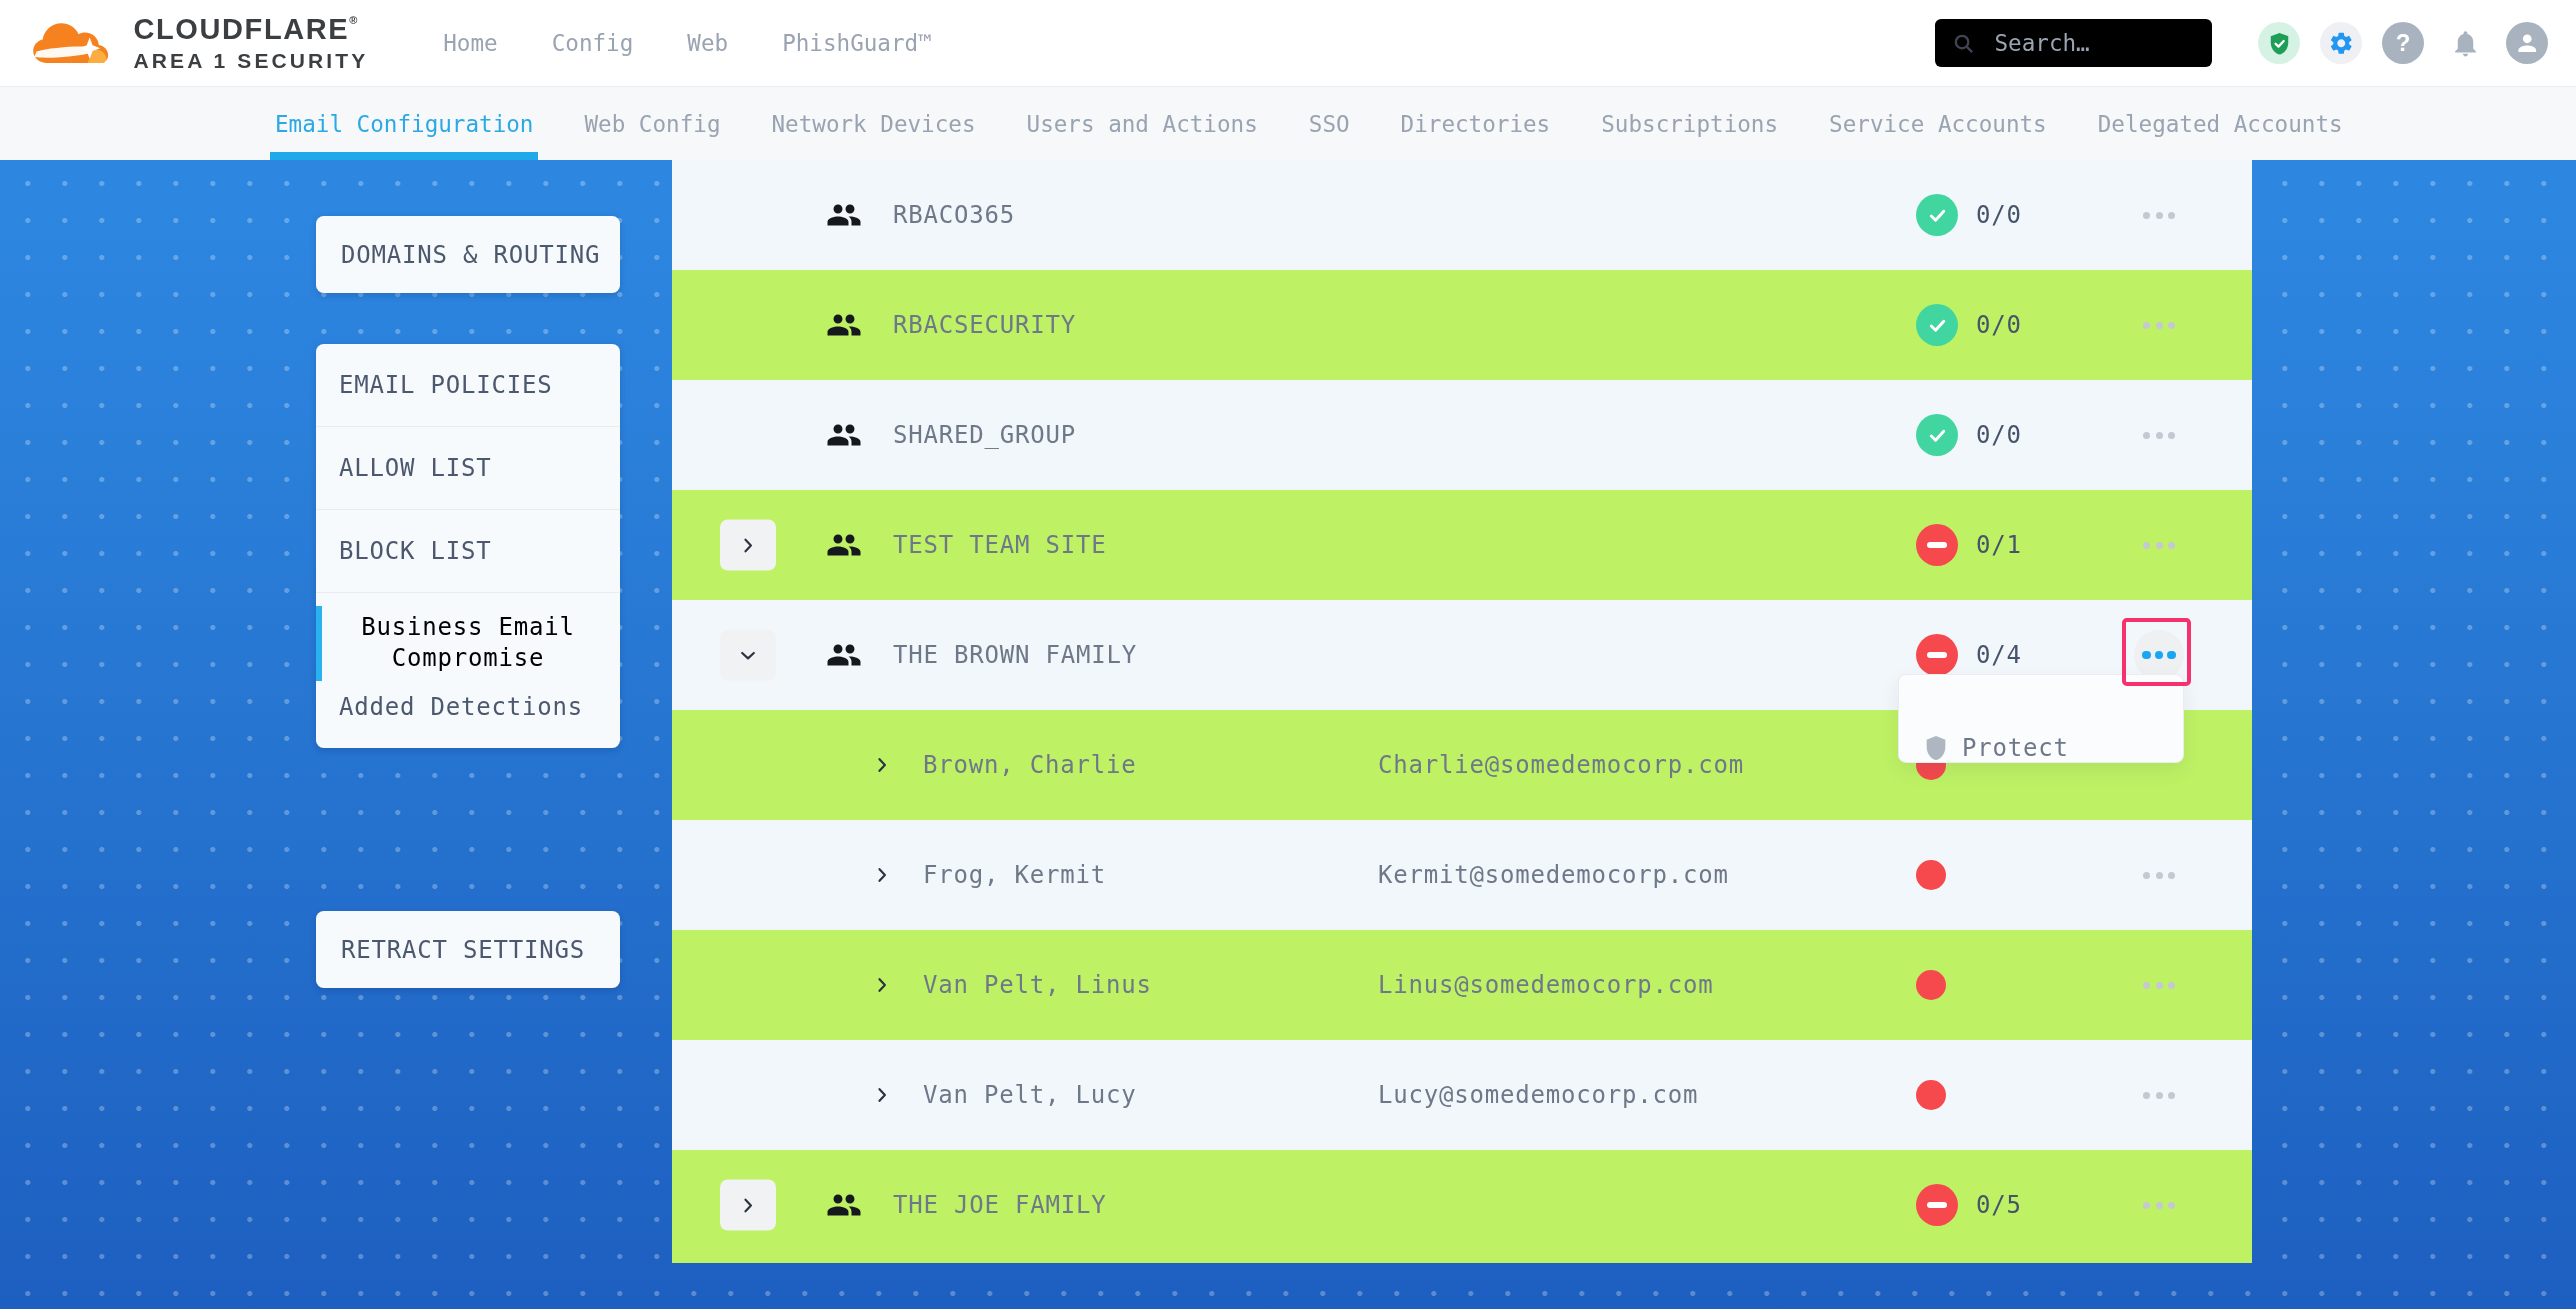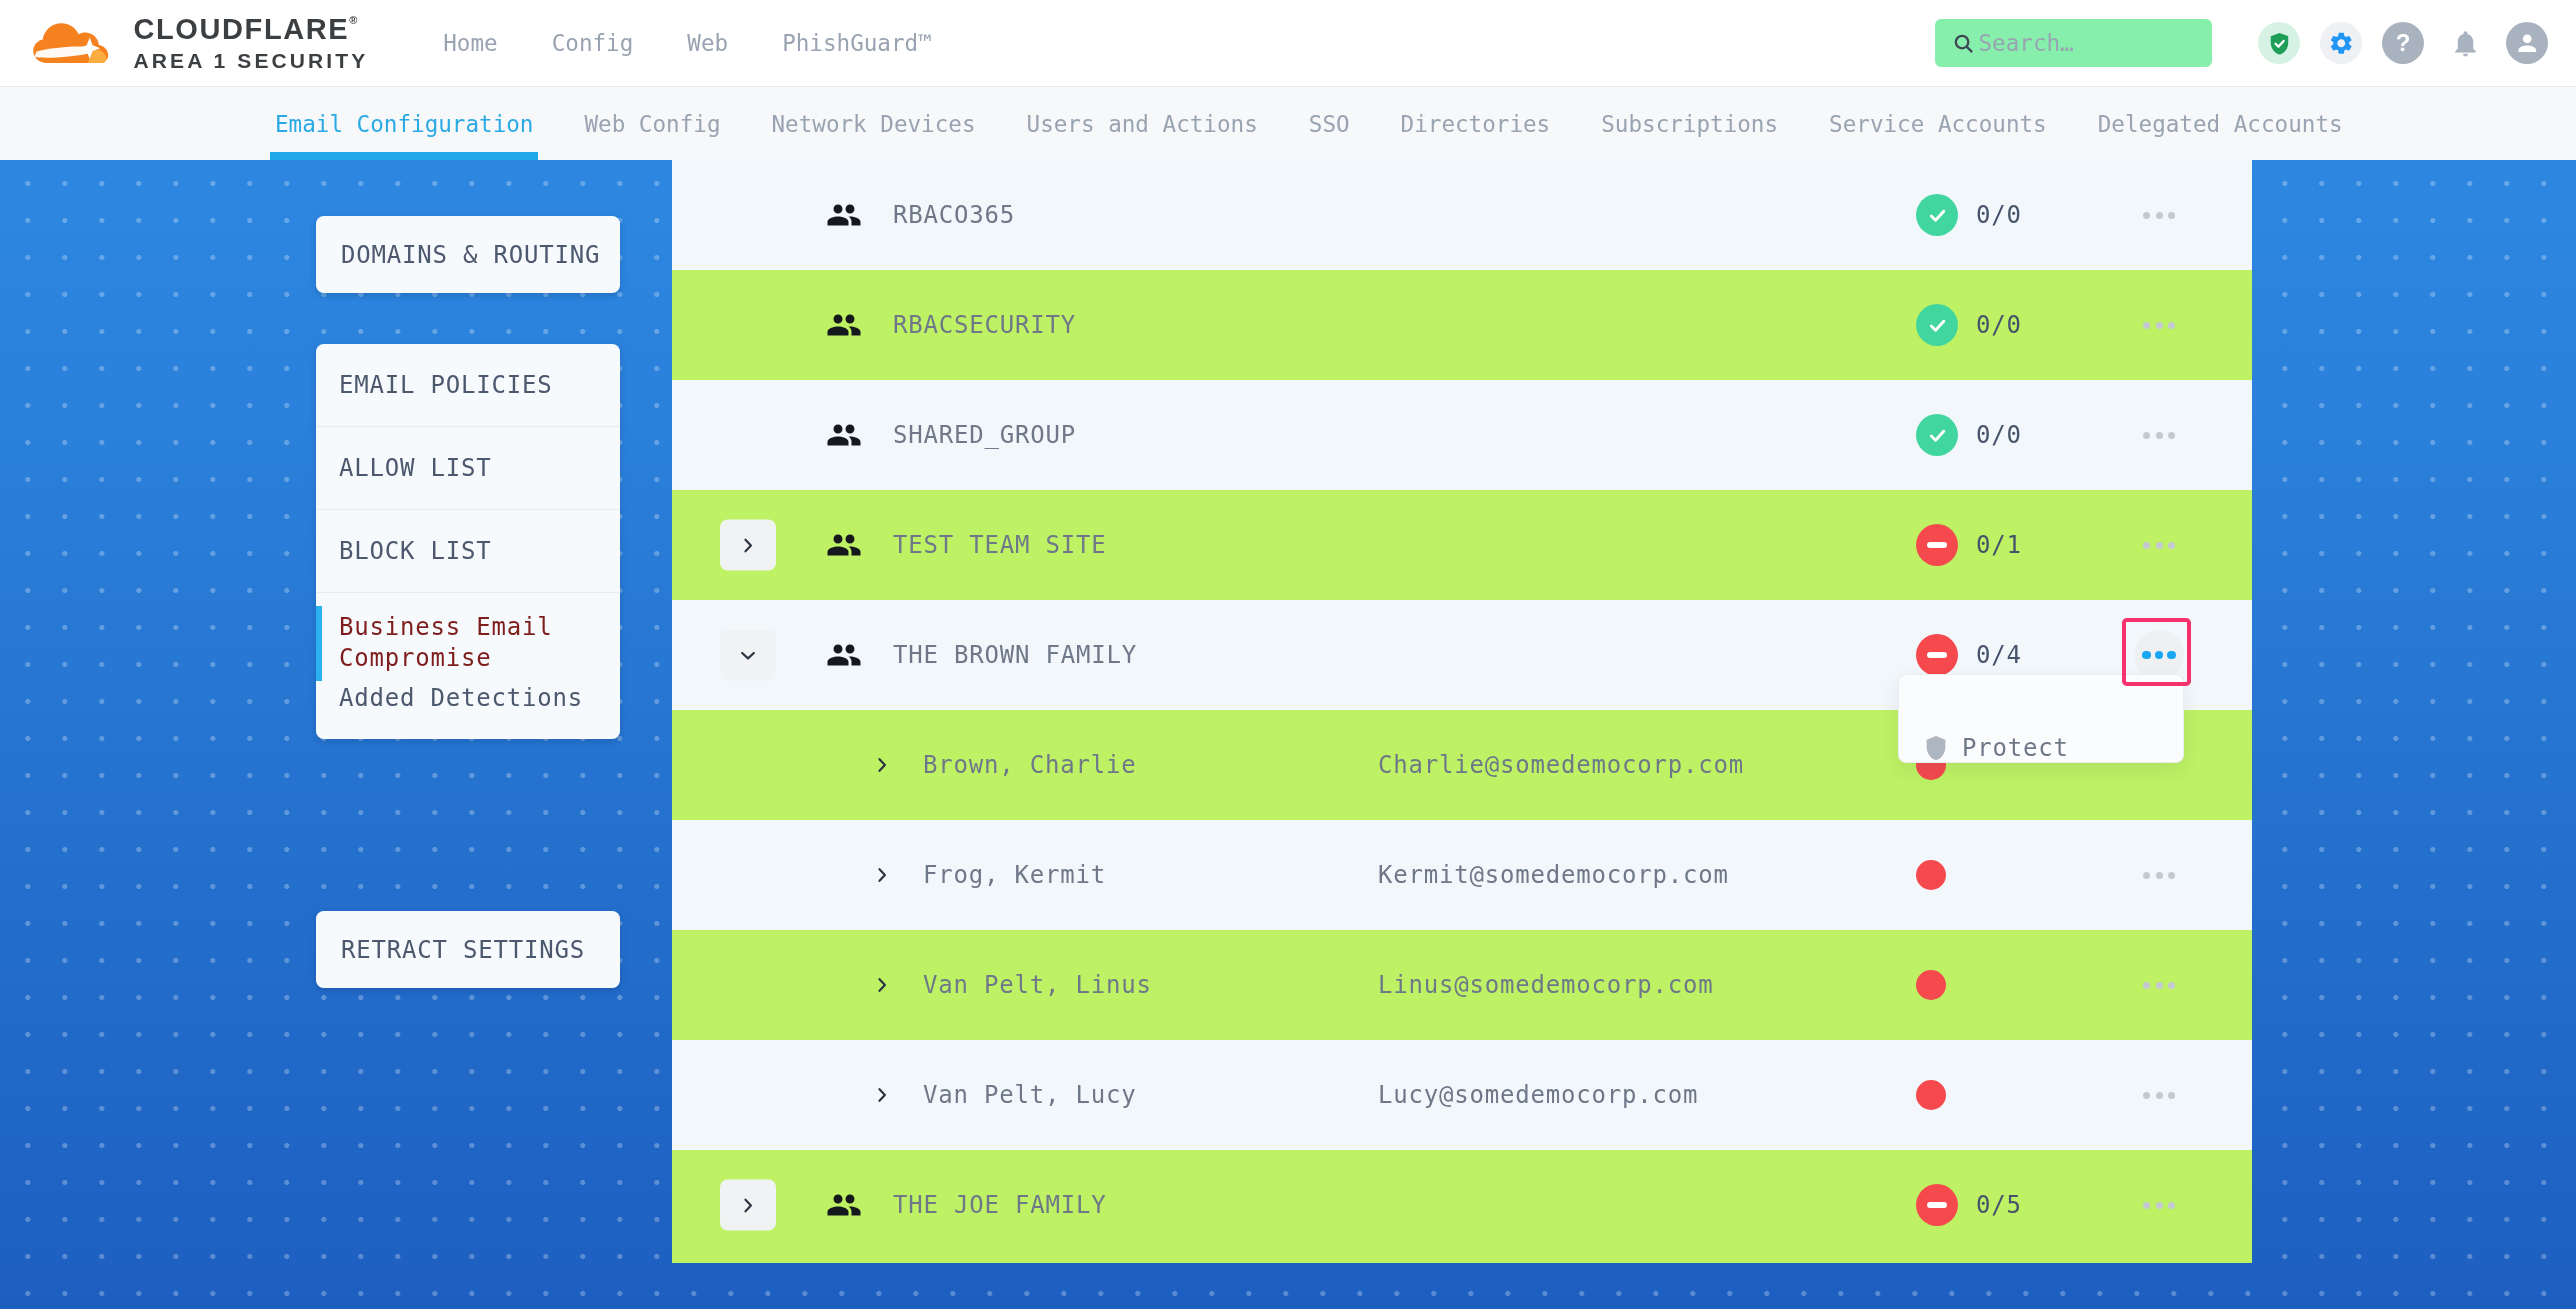--- a/index.html
+++ b/index.html
@@ -15,22 +15,22 @@
   .header{position:absolute;left:0;top:0;width:100%;height:86px;background:#fff;z-index:6;
        display:flex;align-items:center;box-sizing:border-box;padding:0 28px;}
   .logo{display:flex;align-items:center;gap:12.5px;cursor:pointer;}
   .logo-text{font-family:"Liberation Sans",sans-serif;color:#3c3f42;}
   .logo-main{font-size:29px;font-weight:bold;letter-spacing:1.6px;line-height:1;}
   .logo-main .reg{font-size:11px;vertical-align:top;}
   .logo-sub{font-size:21px;font-weight:bold;letter-spacing:3.1px;line-height:1;margin-top:6.2px;}
   .main-nav{display:flex;gap:54px;margin-left:75px;}
   .nav-item{font-size:22.6px;color:#99a3b1;cursor:pointer;white-space:nowrap;}
   .header-right{margin-left:auto;display:flex;align-items:center;gap:20px;}
-  .search{width:277px;height:48px;background:#86efac;border-radius:6.2px;display:flex;align-items:center;
-       gap:2px;padding:0 17px;box-sizing:border-box;margin-right:26.5px;}
+  .search{width:277px;height:48px;background:#000000;border-radius:6.2px;display:flex;align-items:center;
+       gap:18px;padding:0 17px;box-sizing:border-box;margin-right:26.5px;}
   .search input{border:none;background:transparent;outline:none;font:inherit;font-size:22.6px;color:#59636f;width:100%;}
   .search input::placeholder{color:#9aa4b2;}
   .hicon{width:42px;height:42px;border-radius:50%;display:flex;align-items:center;justify-content:center;cursor:pointer;flex:0 0 auto;}
   .hicon.shield{background:#d6f2e4;}
   .hicon.gear{background:#eef0f3;}
   .hicon.help{background:#a9b2bf;color:#fff;font-size:24px;font-weight:bold;font-family:"Liberation Sans",sans-serif;}
   
   .subnav{position:absolute;left:0;top:86px;width:100%;height:74px;background:#f6f8fa;z-index:6;
        border-top:1.6px solid #e9edf0;display:flex;align-items:center;box-sizing:border-box;padding-left:275px;gap:51px;}
   .tab{font-size:22.6px;color:#99a3b1;height:100%;display:flex;align-items:center;position:relative;cursor:pointer;white-space:nowrap;}
@@ -41,21 +41,21 @@
        box-shadow:0 2.3px 6.2px rgba(15,40,90,.20);color:#4c586e;font-size:24px;z-index:3;box-sizing:border-box;}
   .card.single{height:77px;display:flex;align-items:center;padding-left:25px;letter-spacing:0.8px;cursor:pointer;}
   .card1{top:216px;}
   .card2{top:344px;padding-bottom:4.7px;}
   .card3{top:911px;}
   .side-item{height:82px;display:flex;align-items:center;padding:0 23px;border-bottom:1.6px solid #e7ecf1;
        letter-spacing:0.8px;cursor:pointer;}
   .enh{padding:18.7px 23px 20px;}
   .enh-title{color:#121519;font-weight:600;line-height:1.32;letter-spacing:0.8px;margin-bottom:18.7px;}
   .enh-sub{line-height:1.32;letter-spacing:0.8px;cursor:pointer;}
-  .enh-sub.active{color:#7f1d1d;position:relative;margin-bottom:8px;}
+  .enh-sub.active{color:#000000;position:relative;margin-bottom:17px;text-align:center;}
   .enh-sub.active::before{content:"";position:absolute;left:-23px;top:-6.2px;bottom:-6.2px;width:6.2px;background:#29b2ef;}
   
   .panel{position:absolute;left:672px;top:160px;width:1580px;height:1103px;background:#bef264;z-index:4;}
   .row{position:relative;height:110px;}
   .row.alt{background:#f2f7fb;}
   .vcenter{position:absolute;top:50%;transform:translateY(-50%);}
   .expander{left:48px;width:56px;height:51px;background:#f1f2f4;border-radius:7.8px;
        display:flex;align-items:center;justify-content:center;cursor:pointer;}
   .gicon{left:154px;width:36px;height:36px;display:flex;}
   .gname{left:221px;font-size:24px;color:#6e7888;letter-spacing:0.8px;white-space:nowrap;}

